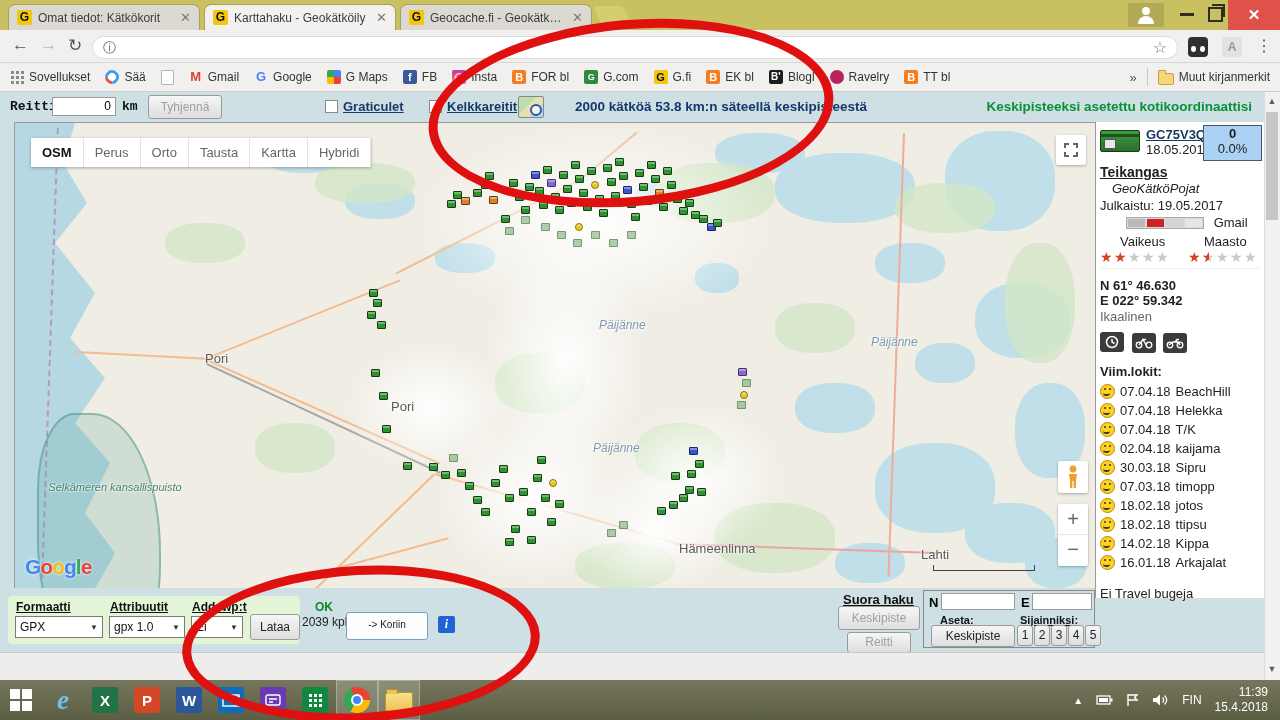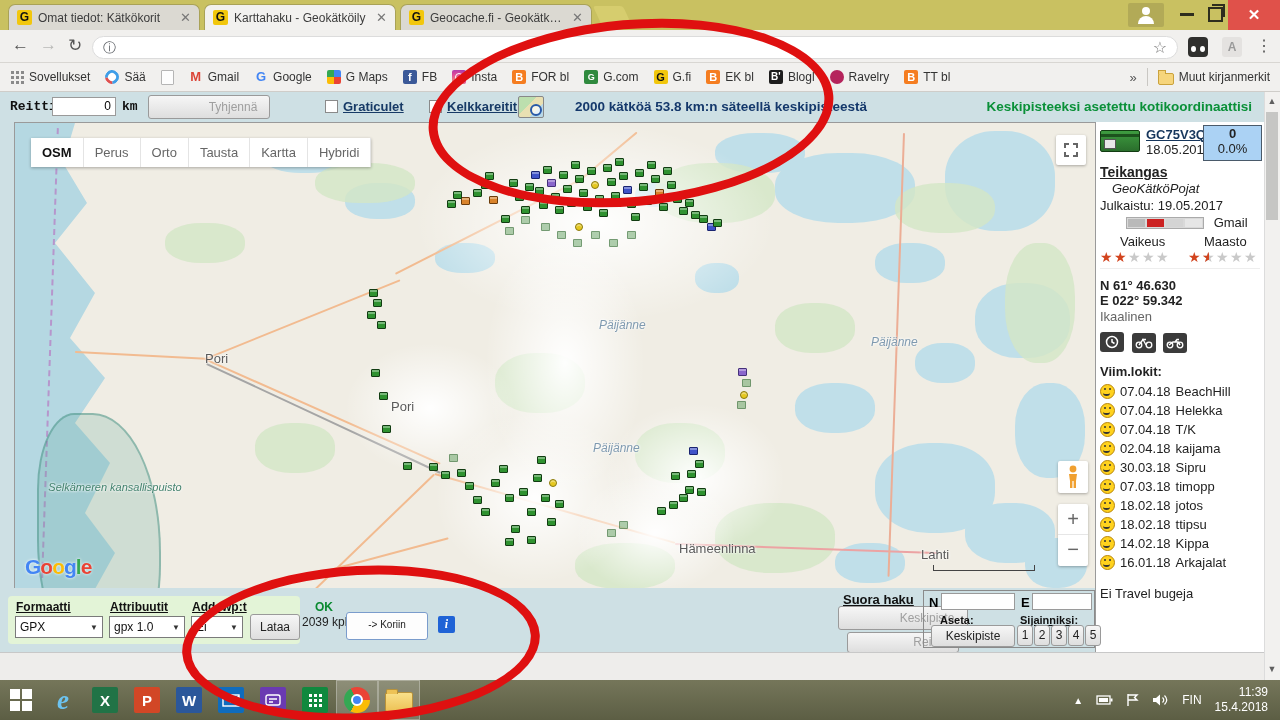--- a/index.html
+++ b/index.html
@@ -71,21 +71,21 @@
     background:#f6d57c;border:1px solid #caa23c;border-bottom:none;}
   
   #pagebar{left:0;top:92px;width:1264px;height:30px;background:#cee0e4;}
   .pb-label{font-weight:bold;font-size:13px;color:#111;font-family:Liberation Mono, monospace;}
   .pb-link{font-weight:bold;font-size:13px;color:#173a66;text-decoration:underline;}
   .pb-input{background:#fff;border:1px solid #9a9a9a;font-size:12px;text-align:right;
     padding:1px 4px;box-sizing:border-box;}
   .checkbox{width:13px;height:13px;background:#fff;border:1px solid #8a8a8a;box-sizing:border-box;}
   .btn{background:linear-gradient(#f6f6f6,#dedede);border:1px solid #9a9a9a;border-radius:3px;
     font-size:12px;color:#222;text-align:center;}
-  .btn.disabled{color:#9f9f9f;padding-left:48px;}
+  .btn.disabled{color:#9f9f9f;}
   .map-mag-icon{width:24px;height:20px;border:1px solid #888;border-radius:2px;
     background:linear-gradient(135deg,#bcdfae 0 40%,#e9e0b2 0 70%,#b8d8e8 0);}
   .map-mag-icon::after{content:"";position:absolute;right:1px;bottom:1px;width:8px;height:8px;
     border:2px solid #2a5aa8;border-radius:50%;background:rgba(255,255,255,.7);}
   
   #map{left:14px;top:122px;width:1081px;height:466px;background:#f0ede4;
     border:1px solid #9a9a9a;box-sizing:content-box;overflow:hidden;}
   .sea{left:0;top:0;width:110px;height:466px;
     clip-path:polygon(0 0,60px 0,48px 40px,72px 80px,40px 120px,80px 170px,55px 215px,90px 255px,
       60px 300px,95px 340px,70px 390px,100px 430px,80px 466px,0 466px);
@@ -116,21 +116,21 @@
   .mapctl{background:#fff;border-radius:2px;box-shadow:0 1px 3px rgba(0,0,0,.3);
     display:flex;align-items:center;justify-content:center;}
   .zoomctl{left:1043px;top:381px;width:30px;height:62px;background:#fff;border-radius:2px;
     box-shadow:0 1px 3px rgba(0,0,0,.3);font-size:20px;color:#666;text-align:center;}
   .zoomctl .zi{height:30px;line-height:30px;}
   .zoomctl .zd{border-top:1px solid #e6e6e6;height:30px;line-height:28px;}
   .glogo{font-size:21px;font-weight:bold;letter-spacing:-1px;text-shadow:0 0 3px #fff;}
   .scaletext{font-size:11px;color:#444;text-shadow:0 0 2px #fff;margin-top:24px;}
   .scalebar{width:100px;height:5px;border:1px solid #444;border-top:none;}
   
-  #sidebar{left:1095px;top:122px;width:169px;height:530px;background:#fff;
+  #sidebar{left:1095px;top:122px;width:169px;height:476px;background:#fff;
     border-left:1px solid #9a9a9a;box-sizing:border-box;font-size:13px;color:#222;}
   .sb-link{color:#16365c;font-weight:bold;text-decoration:underline;}
   .chest{left:4px;top:8px;width:38px;height:20px;background:linear-gradient(#3e9c40,#2a6e2c);
     border:1px solid #123c12;border-radius:2px;}
   .chest::before{content:"";position:absolute;left:0;top:3px;width:100%;height:3px;background:#1c521d;}
   .chest::after{content:"";position:absolute;left:3px;bottom:2px;width:10px;height:8px;background:#e8e8e8;
     border:1px solid #555;}
   .countbox{left:107px;top:3px;width:57px;height:34px;background:#abd2f4;border:1px solid #4a5a6a;
     text-align:center;font-size:13px;}
   .sizebar{display:inline-flex;gap:2px;background:#d9d9d9;border:1px solid #aaa;padding:1px;}

